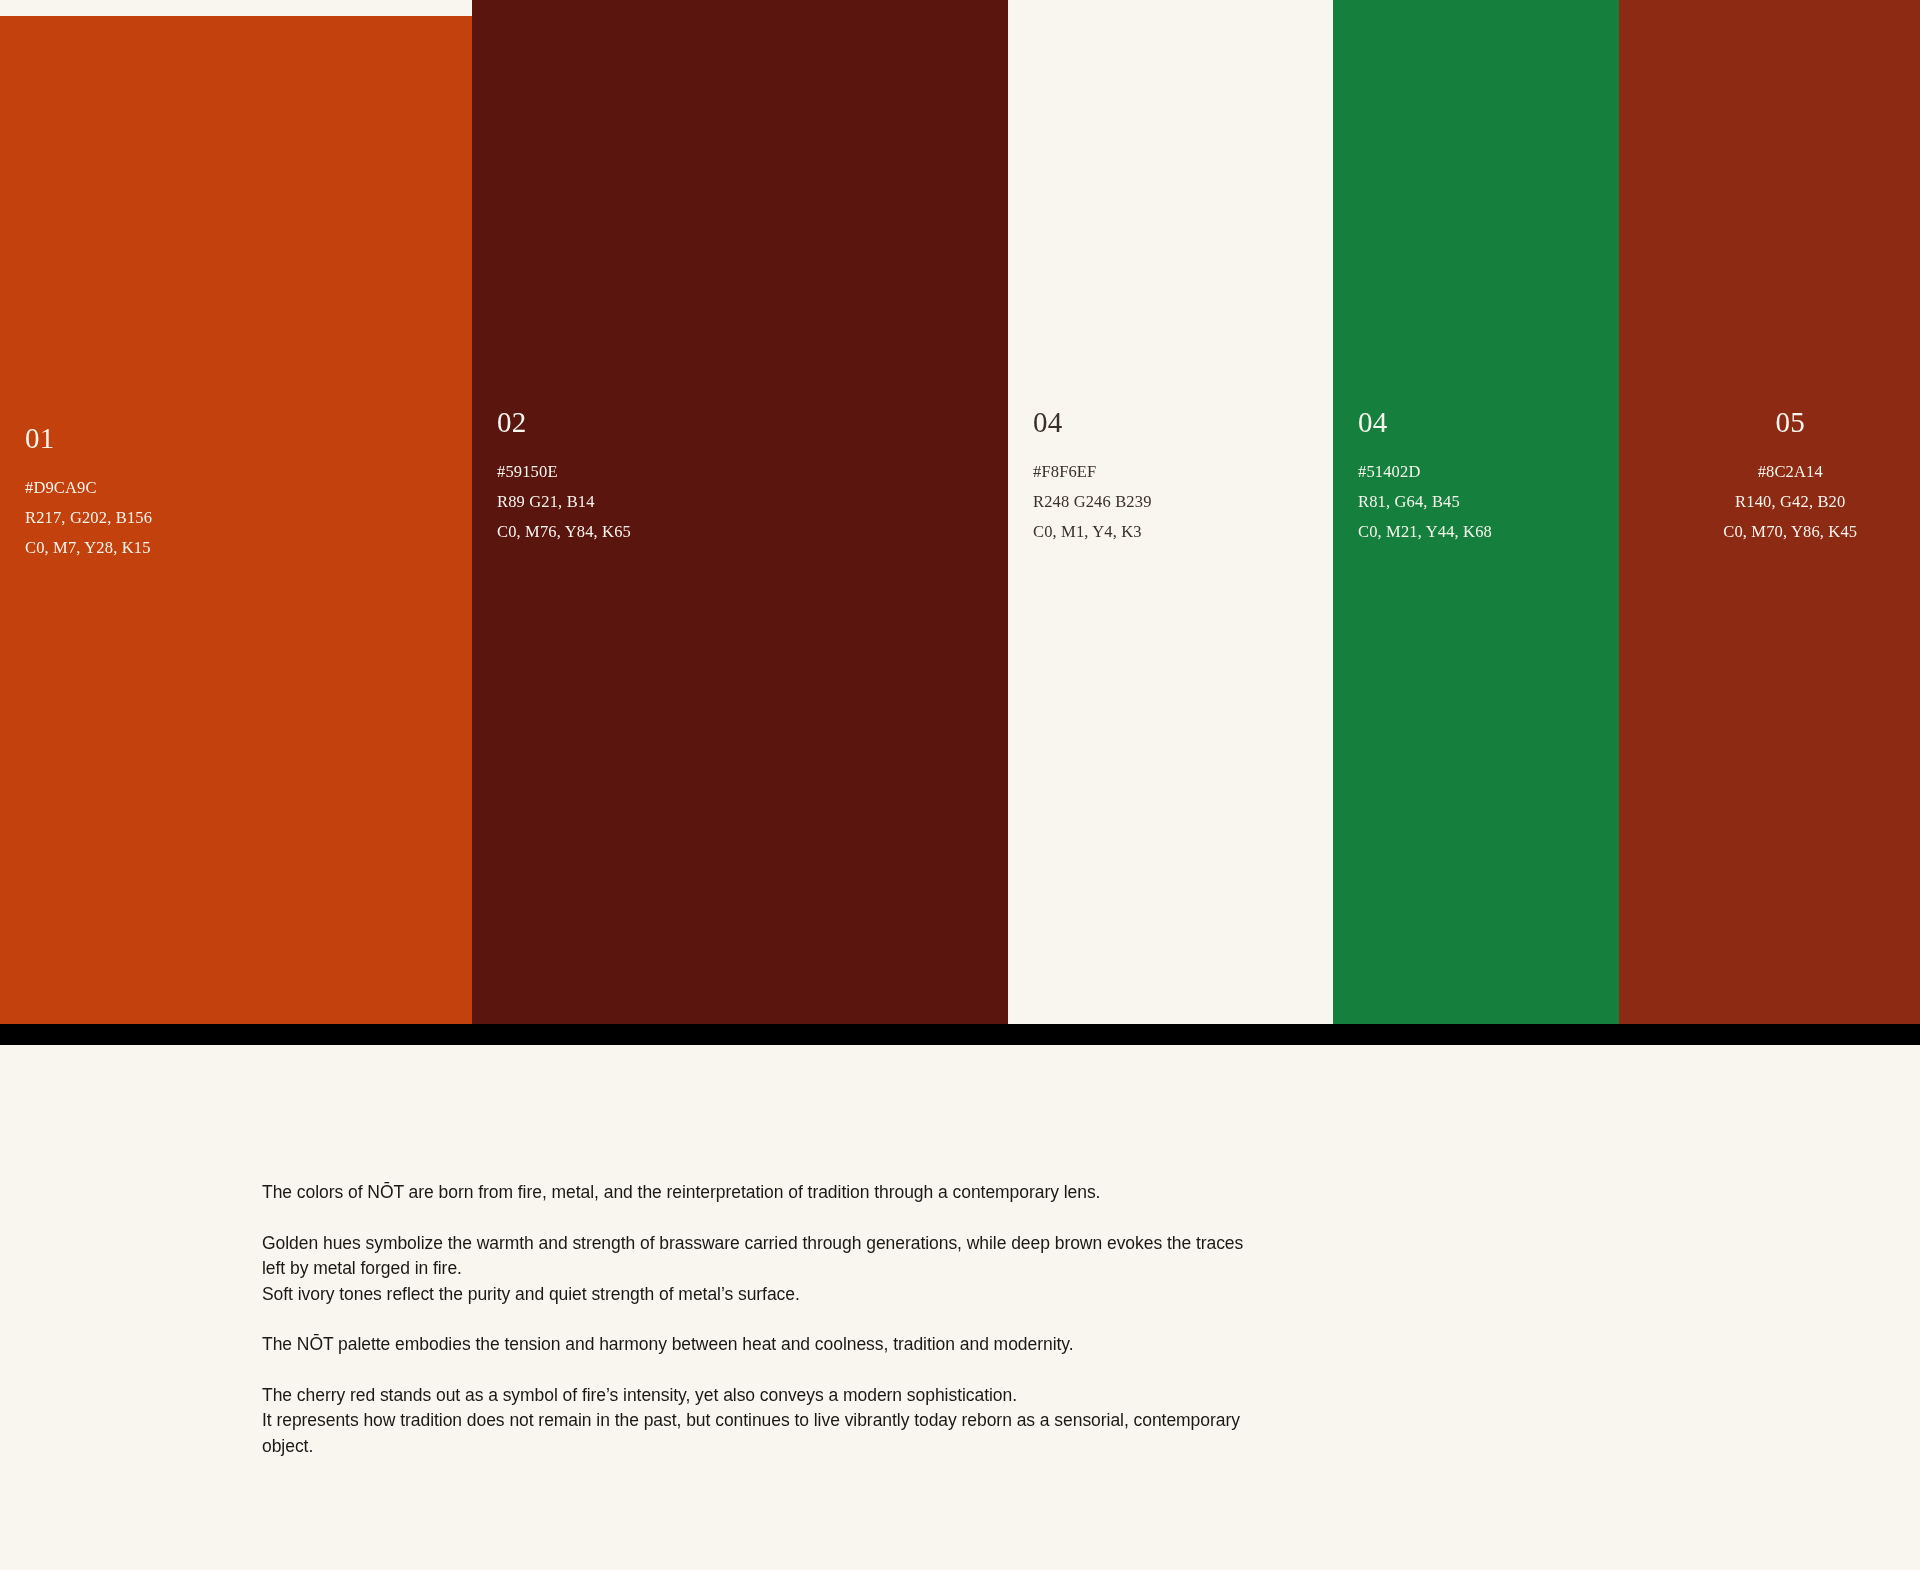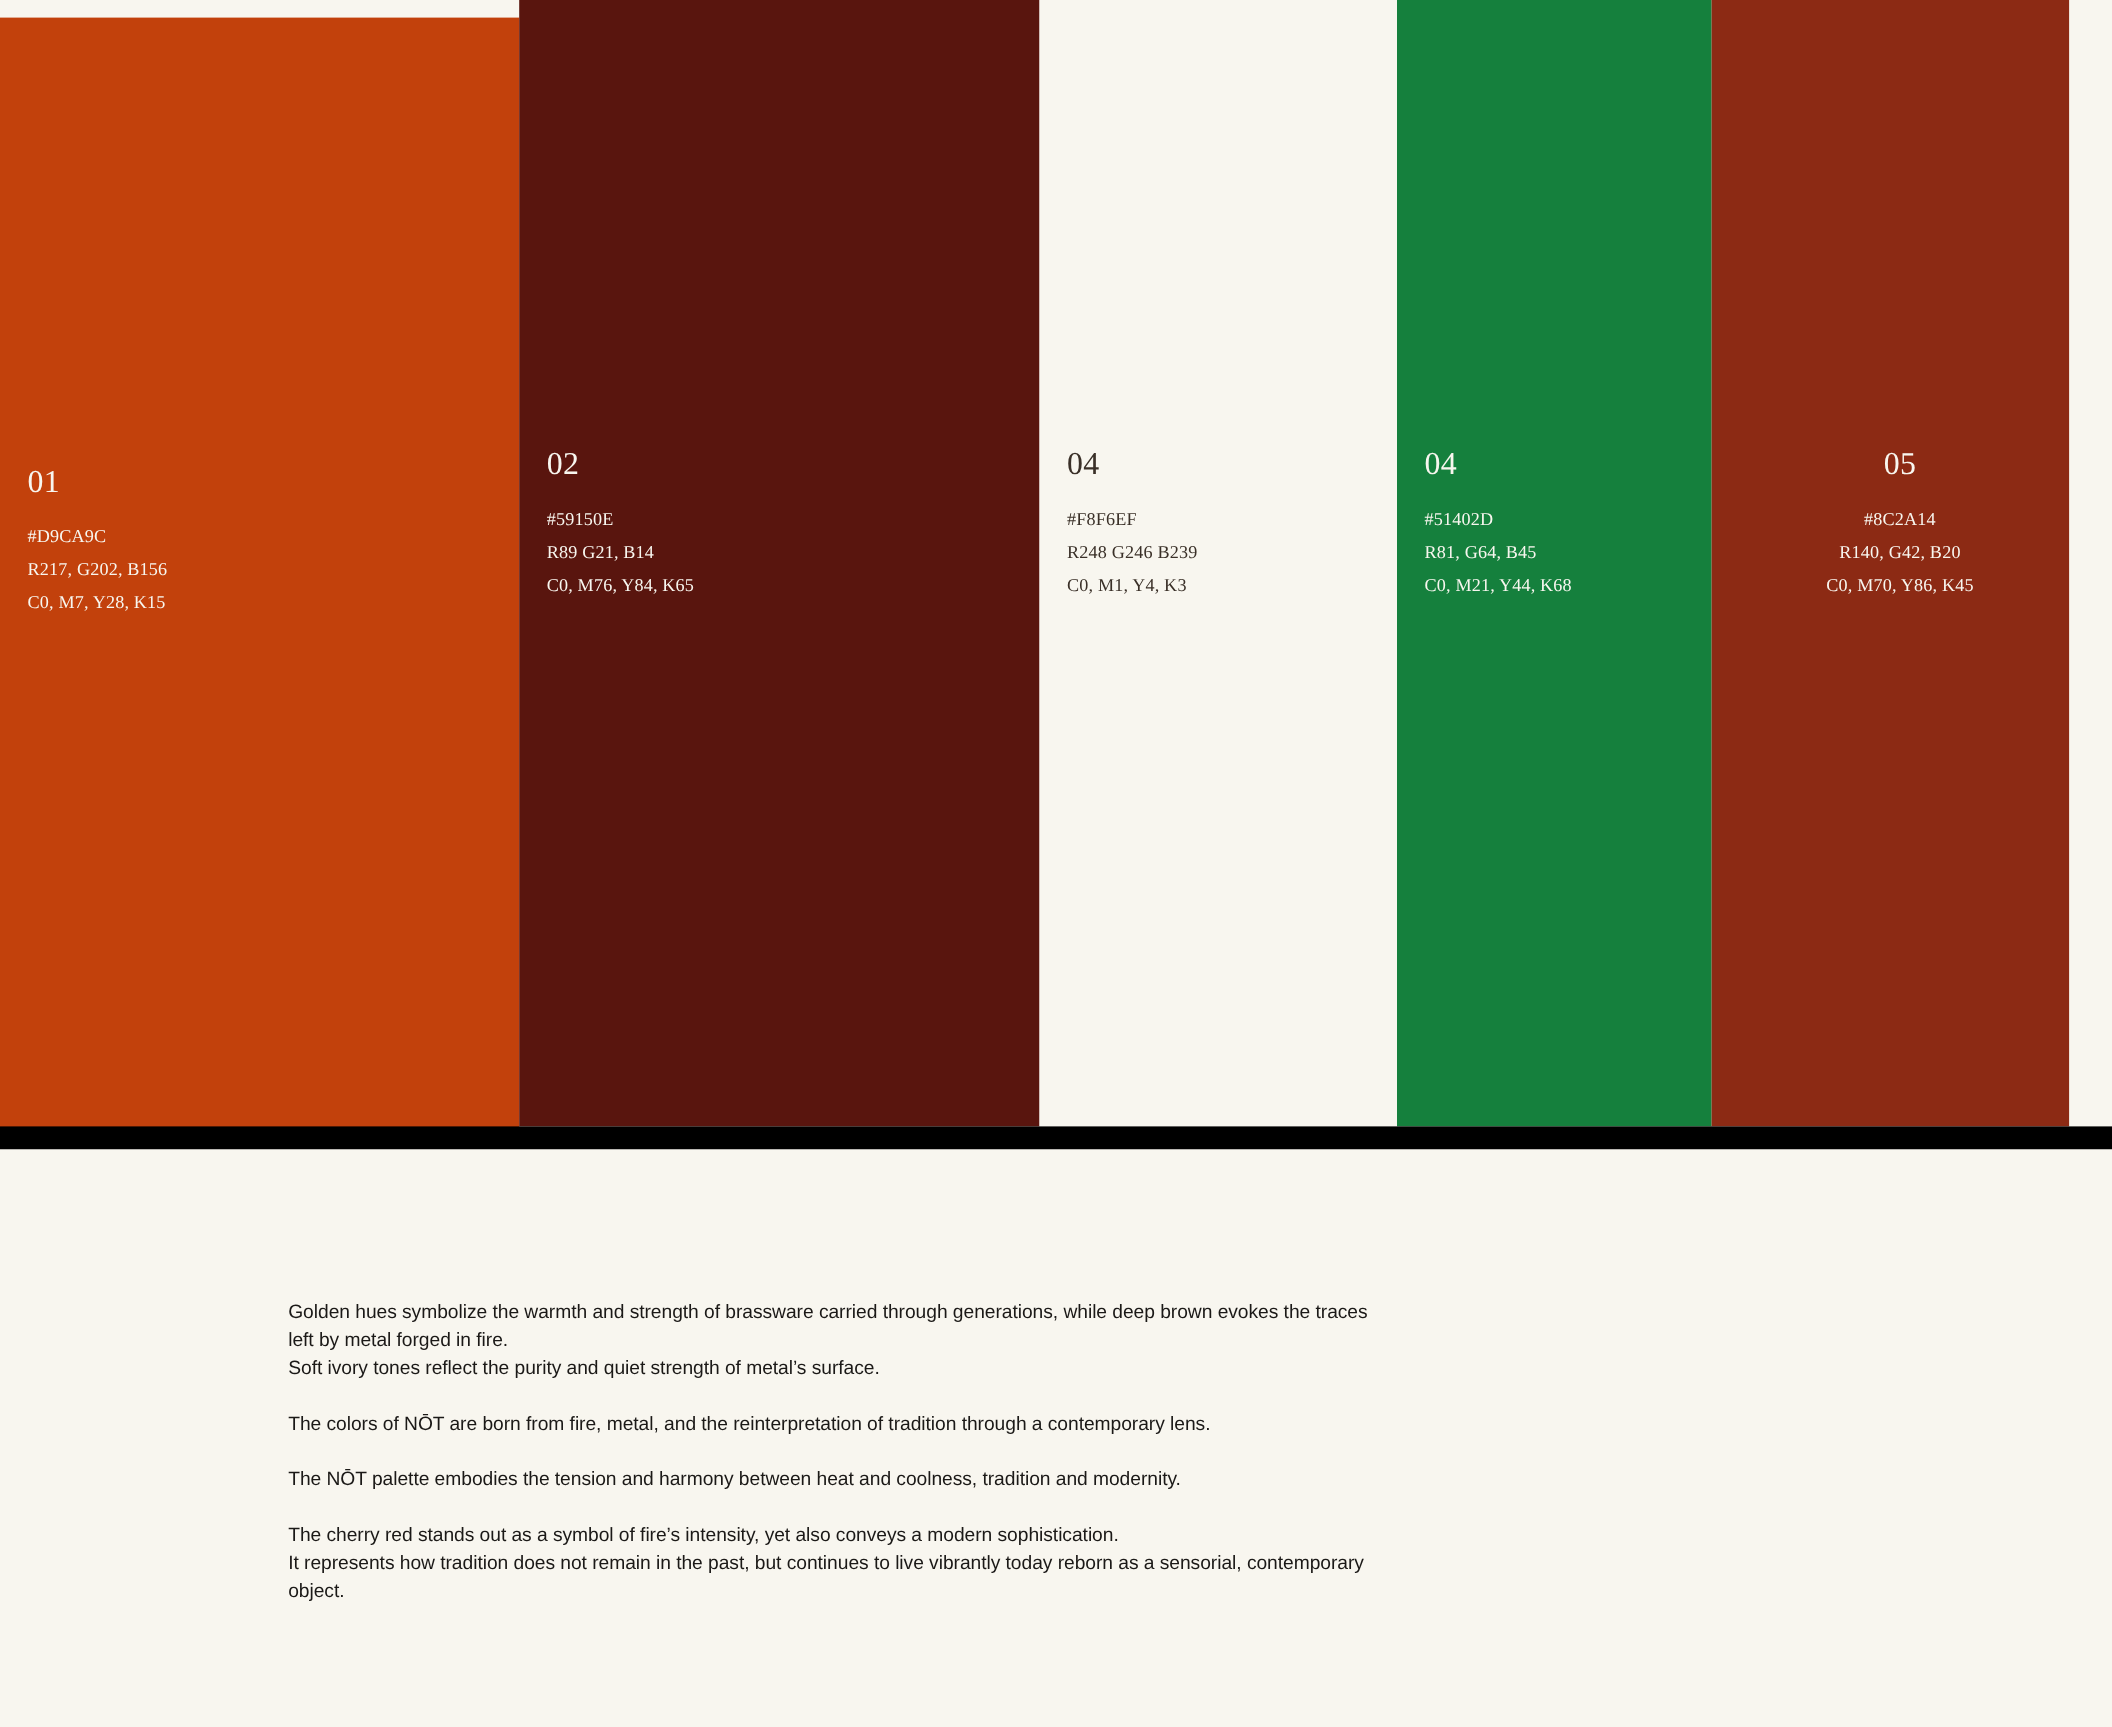--- a/index.html
+++ b/index.html
@@ -97,21 +97,21 @@
       <div class="swatch" style="width: 472px; background: #c2410c; color: rgb(248, 246, 239); margin-top: 16px;">
         <div class="swatch-inner">
           <div class="swatch-number">01</div>
           <div class="swatch-meta">
             <div>#D9CA9C</div>
             <div>R217, G202, B156</div>
             <div>C0, M7, Y28, K15</div>
           </div>
         </div>
       </div>
-      <div class="swatch" style="width: 473px; background: rgb(89, 21, 14); color: rgb(248, 246, 239);">
+      <div class="swatch" style="width: 536px; background: rgb(89, 21, 14); color: rgb(248, 246, 239);">
         <div class="swatch-inner">
           <div class="swatch-number">02</div>
           <div class="swatch-meta">
             <div>#59150E</div>
             <div>R89 G21, B14</div>
             <div>C0, M76, Y84, K65</div>
           </div>
         </div>
       </div>
       <div class="swatch" style="width: 325px; background: rgb(248, 246, 239); color: rgb(58, 48, 40);">
@@ -143,20 +143,20 @@
             <div>C0, M70, Y86, K45</div>
           </div>
         </div>
       </div>
     </div>
 
   <div id="divider-bar"></div>
 
   <div id="description-section">
     <div id="description-body">
+        <p>The colors of NŌT are born from fire, metal, and the reinterpretation of tradition through a contemporary lens.</p>
         <p>Golden hues symbolize the warmth and strength of brassware carried through generations, while deep brown evokes the traces left by metal forged in fire.<br>Soft ivory tones reflect the purity and quiet strength of metal’s surface.</p>
-        <p>The colors of NŌT are born from fire, metal, and the reinterpretation of tradition through a contemporary lens.</p>
         <p>The NŌT palette embodies the tension and harmony between heat and coolness, tradition and modernity.</p>
         <p>The cherry red stands out as a symbol of fire’s intensity, yet also conveys a modern sophistication.<br>It represents how tradition does not remain in the past, but continues to live vibrantly today reborn as a sensorial, contemporary object.</p>
       </div>
   </div>
 
 </div>
 
 </body></html>

